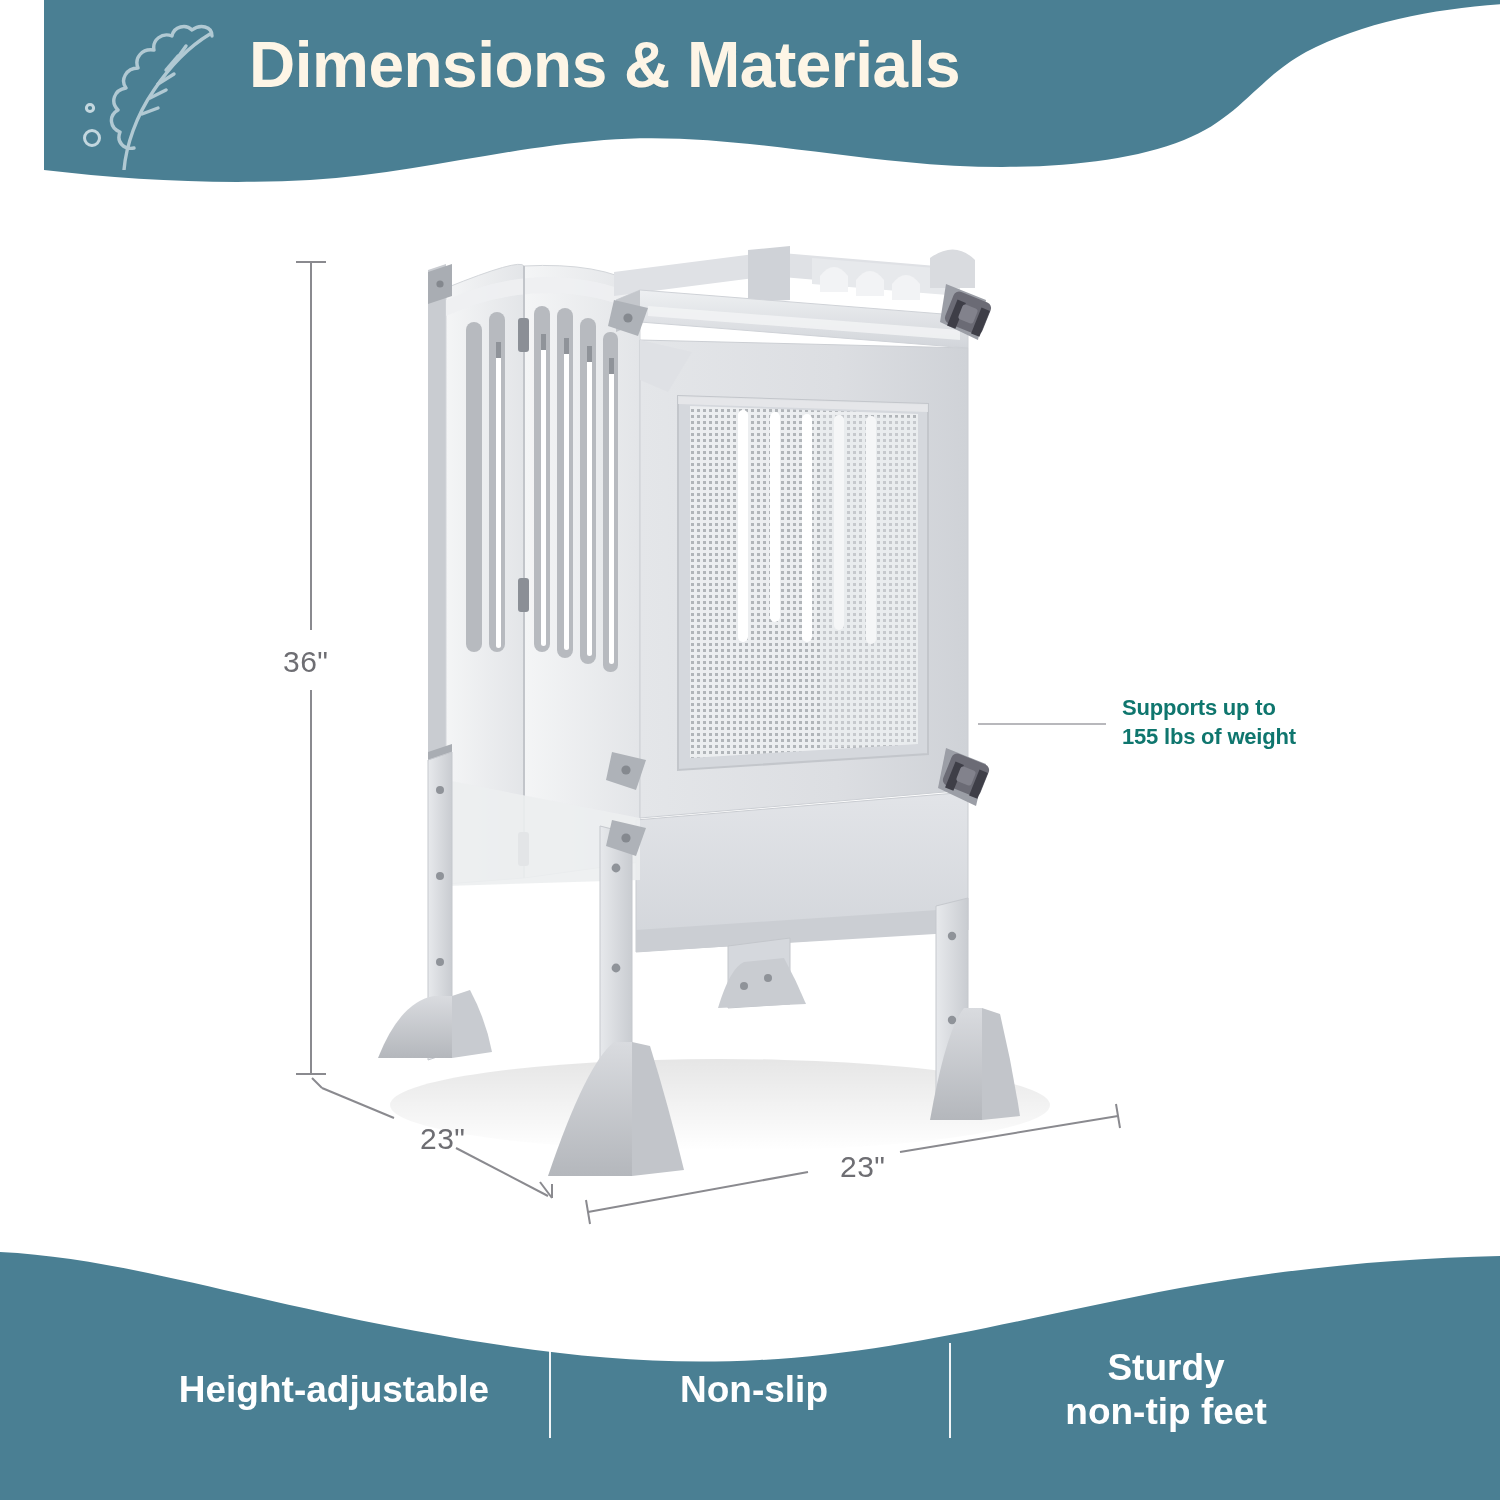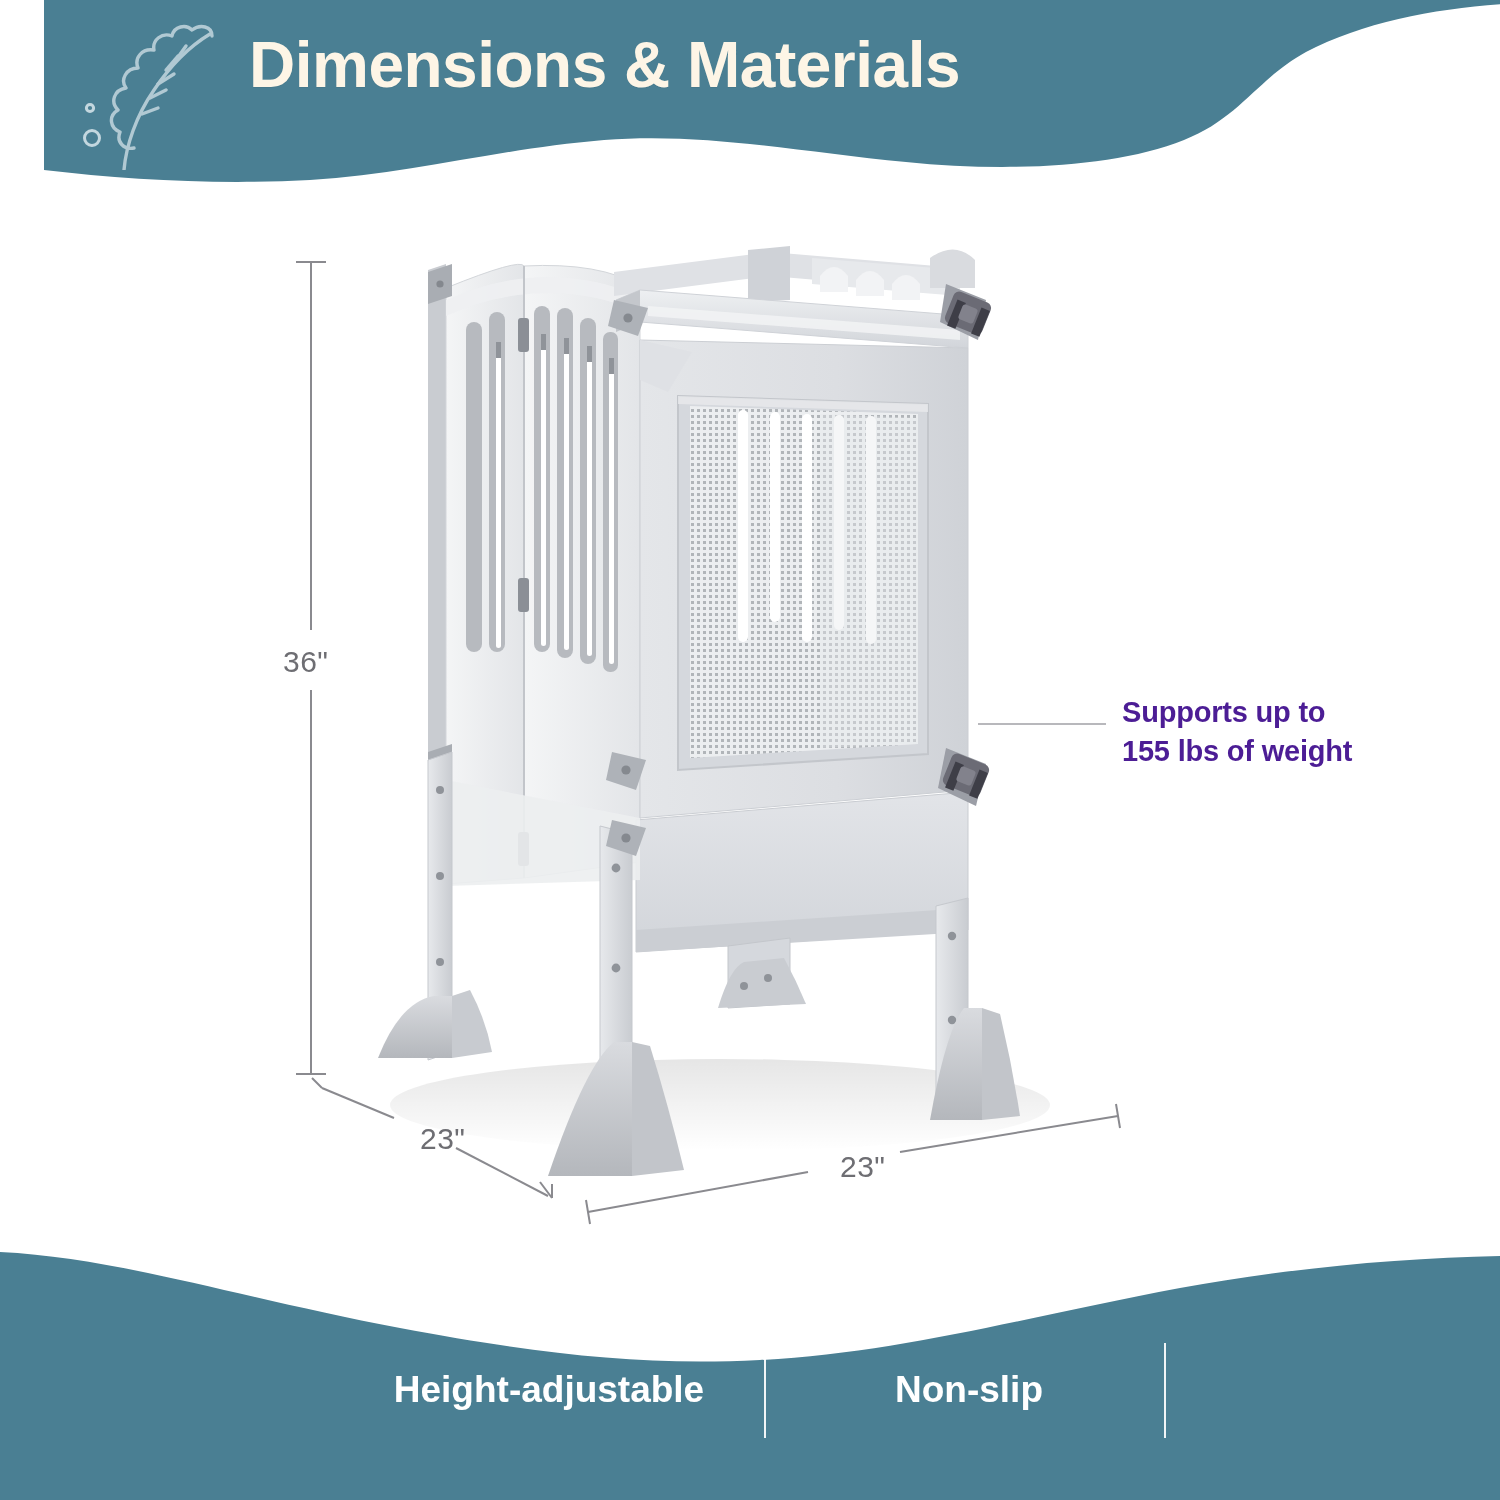--- a/index.html
+++ b/index.html
@@ -47,21 +47,21 @@
     width:2px;height:95px;background:#ffffff;opacity:.92;
     flex:0 0 auto;
   }
 
   
   .product{position:absolute;left:0;top:0;width:1500px;height:1500px;}
 
   
   .callout{
     position:absolute;left:1122px;top:693px;
-    font-size:29px;font-weight:bold;color:#4c1d95;
+    font-size:22px;font-weight:bold;color:#0f766e;
     line-height:1.33;letter-spacing:-0.2px;
   }
   .callout-line{
     position:absolute;left:978px;top:723px;
     width:128px;height:2px;background:#b8b8bc;
   }
 
   
   .dim-label{
     position:absolute;
@@ -357,16 +357,20 @@
     </svg>
     <div class="footer-items">
       <div class="footer-cell fc1">
         <div>Height-adjustable</div>
       </div>
       <div class="footer-div"></div>
       <div class="footer-cell fc2">
         <div>Non-slip</div>
       </div>
       <div class="footer-div"></div>
+      <div class="footer-cell fc3">
+        <div>Sturdy</div>
+        <div>non-tip feet</div>
+      </div>
     </div>
   </div>
 
 </div>
 
 </body></html>

